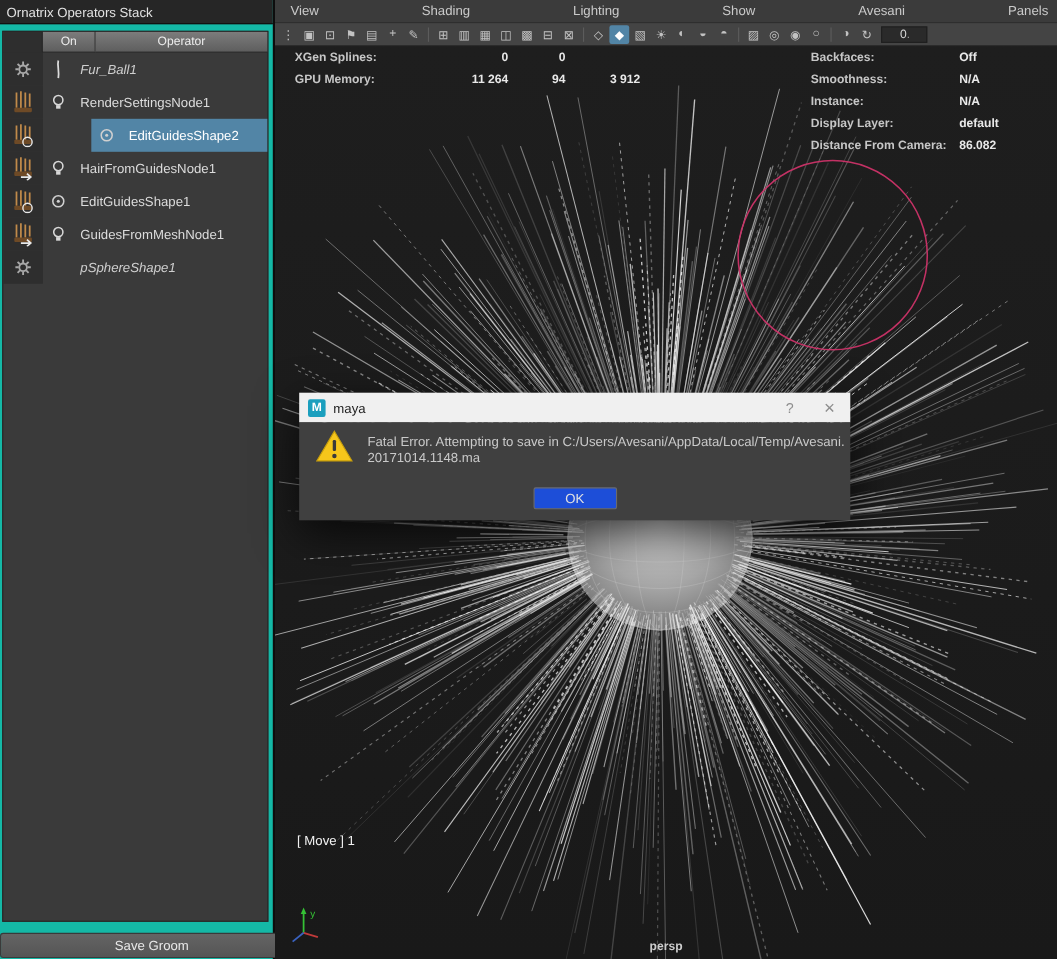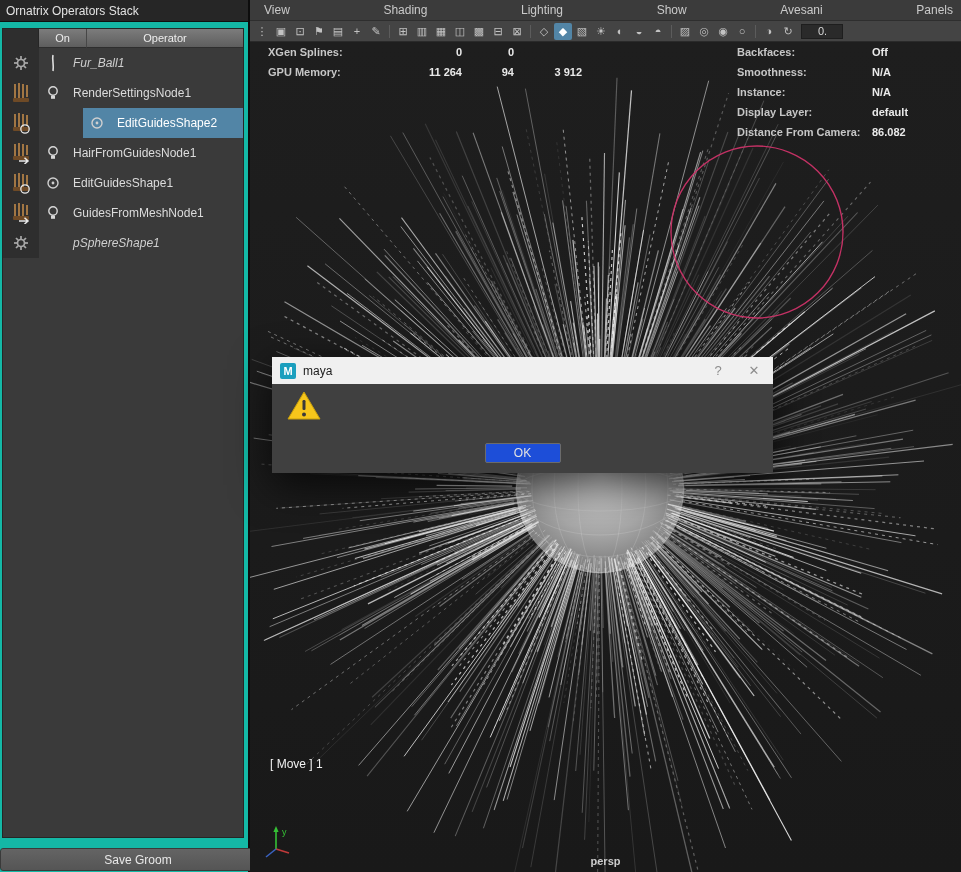--- a/index.html
+++ b/index.html
@@ -1270,17 +1270,21 @@
         <span class="dlg-close">✕</span>
       </div>
       <div class="dialog-body">
         <span class="warn-icon">
           <svg width="36" height="32" viewBox="0 0 36 32">
             <polygon points="18,2 34,29 2,29" fill="#f6c61b" stroke="#c79e0c" stroke-width="1"></polygon>
             <rect x="16.5" y="10" width="3" height="10" rx="1.2" fill="#3a3a3a"></rect>
             <circle cx="18" cy="24.5" r="2" fill="#3a3a3a"></circle>
           </svg>
         </span>
+        <div class="dialog-msg">
+          <span>Fatal Error. Attempting to save in C:/Users/Avesani/AppData/Local/Temp/Avesani.</span><br>
+          <span>20171014.1148.ma</span>
+        </div>
         <button class="ok-btn">OK</button>
       </div>
     </div>
   </main>
 </div>
 
 </body></html>

